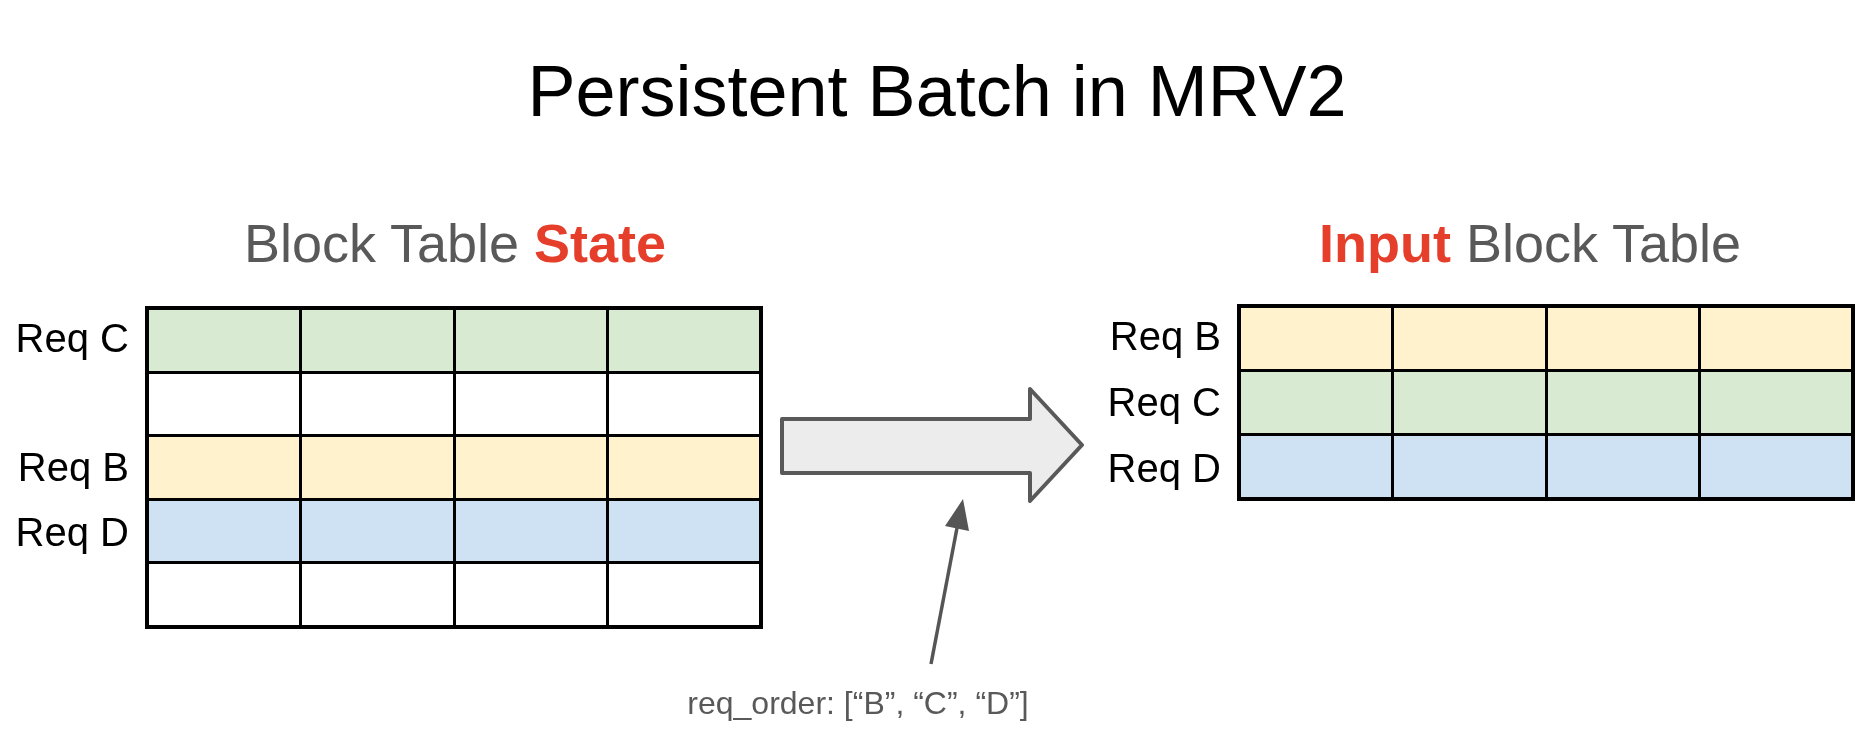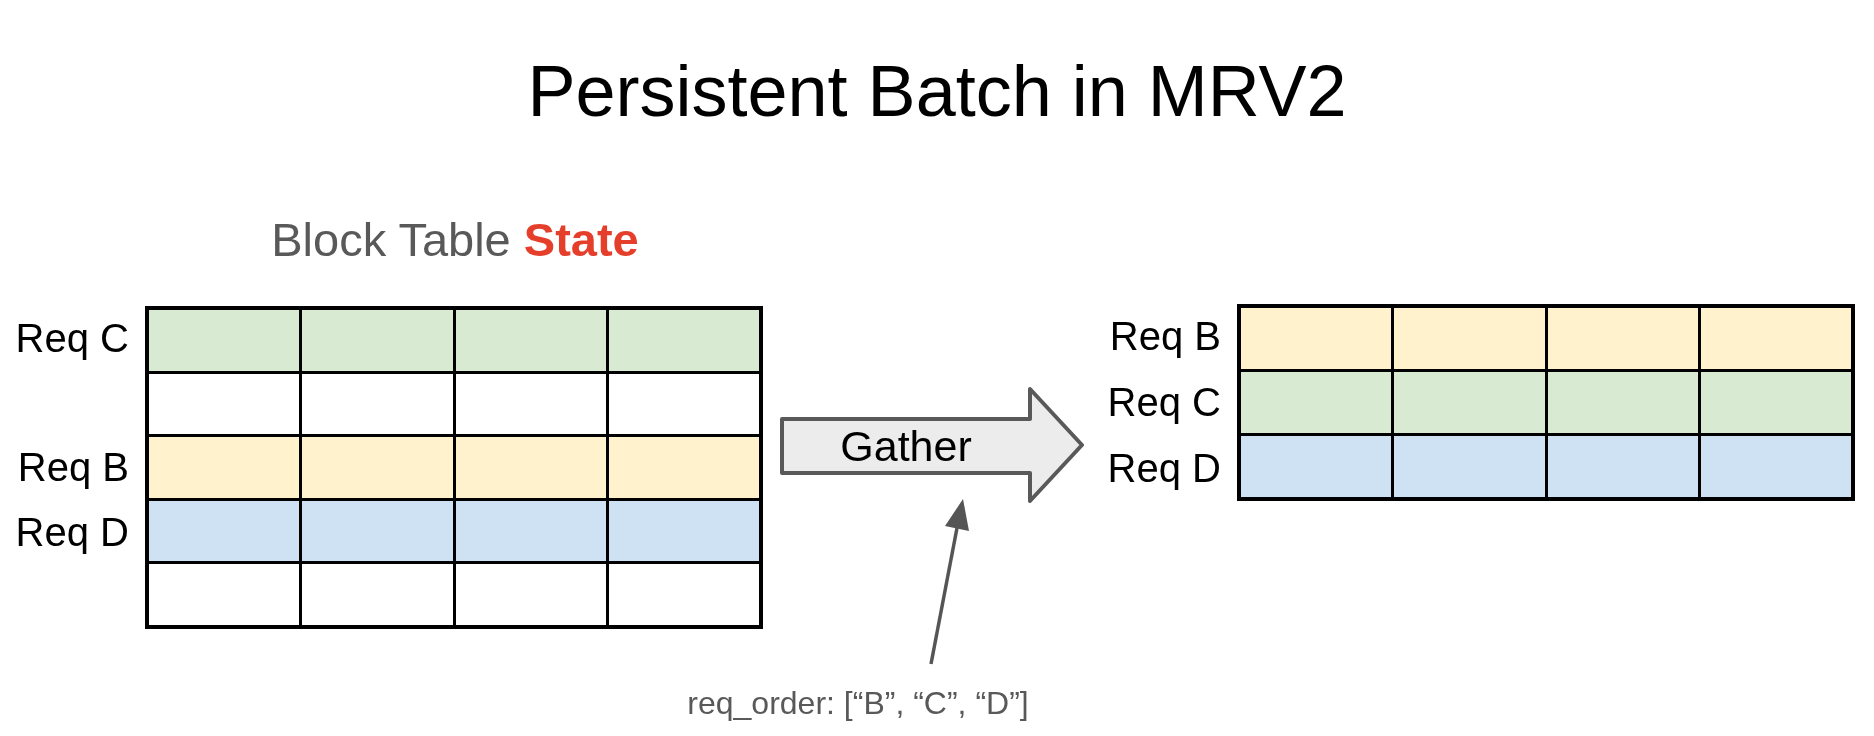--- a/index.html
+++ b/index.html
@@ -10,21 +10,21 @@
     overflow: hidden;
   }
   .canvas { position: relative; width: 1874px; height: 736px; background: var(--background, #ffffff); margin-top: 36px; }
 
   .title {
     position: absolute; left: 0; right: 0; top: 19px;
     text-align: center; font-size: 72px; line-height: 1;
     color: var(--title-black, #000000); letter-spacing: 0;
   }
 
-  .header { position: absolute; top: 180px; width: 620px; text-align: center; font-size: 47px; line-height: 1; color: var(--header-gray, #595959); }
+  .header { position: absolute; top: 180px; width: 620px; text-align: center; font-size: 54px; line-height: 1; color: var(--header-gray, #595959); }
   .header-left  { left: 145px; }
   .header-right { left: 1220px; }
   .emph { color: var(--emphasis-red, #e53e2a); font-weight: bold; }
 
   .table-group { position: absolute; display: flex; }
   .group-left  { left: 0px;    top: 270px; height: 323px; }
   .group-right { left: 1092px; top: 268px; height: 197px; }
 
   .label-col { display: flex; flex-direction: column; width: 145px; box-sizing: border-box; padding-right: 16px; }
   .label-cell {
@@ -68,20 +68,23 @@
 <body>
 
 <div class="canvas">
 
   <div class="title">Persistent Batch in MRV2</div>
 
   <div class="header header-left">
     <span>Block Table </span><span class="emph">State</span>
   </div>
 
+  <div class="header header-right">
+    <span class="emph">Input</span><span> Block Table</span>
+  </div>
 
   <div class="table-group group-left">
     <div class="label-col">
         <div class="label-cell">Req C</div>
         <div class="label-cell"></div>
         <div class="label-cell">Req B</div>
         <div class="label-cell">Req D</div>
         <div class="label-cell"></div>
       </div>
     <div class="grid">
@@ -145,17 +148,16 @@
         </div>
       </div>
   </div>
 
   <svg class="overlay" viewBox="0 0 1874 736" xmlns="http://www.w3.org/2000/svg">
     <polygon class="block-arrow" points="782,383 1030,383 1030,353 1082,409 1030,465 1030,437 782,437"></polygon>
     <line class="ann-line" x1="931" y1="628" x2="957" y2="492"></line>
     <polygon class="ann-head" points="963,463 969,495 945,490"></polygon>
   </svg>
 
-  <div class="gather-label">Gather</div>
 
   <div class="req-order">req_order: [“B”, “C”, “D”]</div>
 
 </div>
 
 </body></html>

